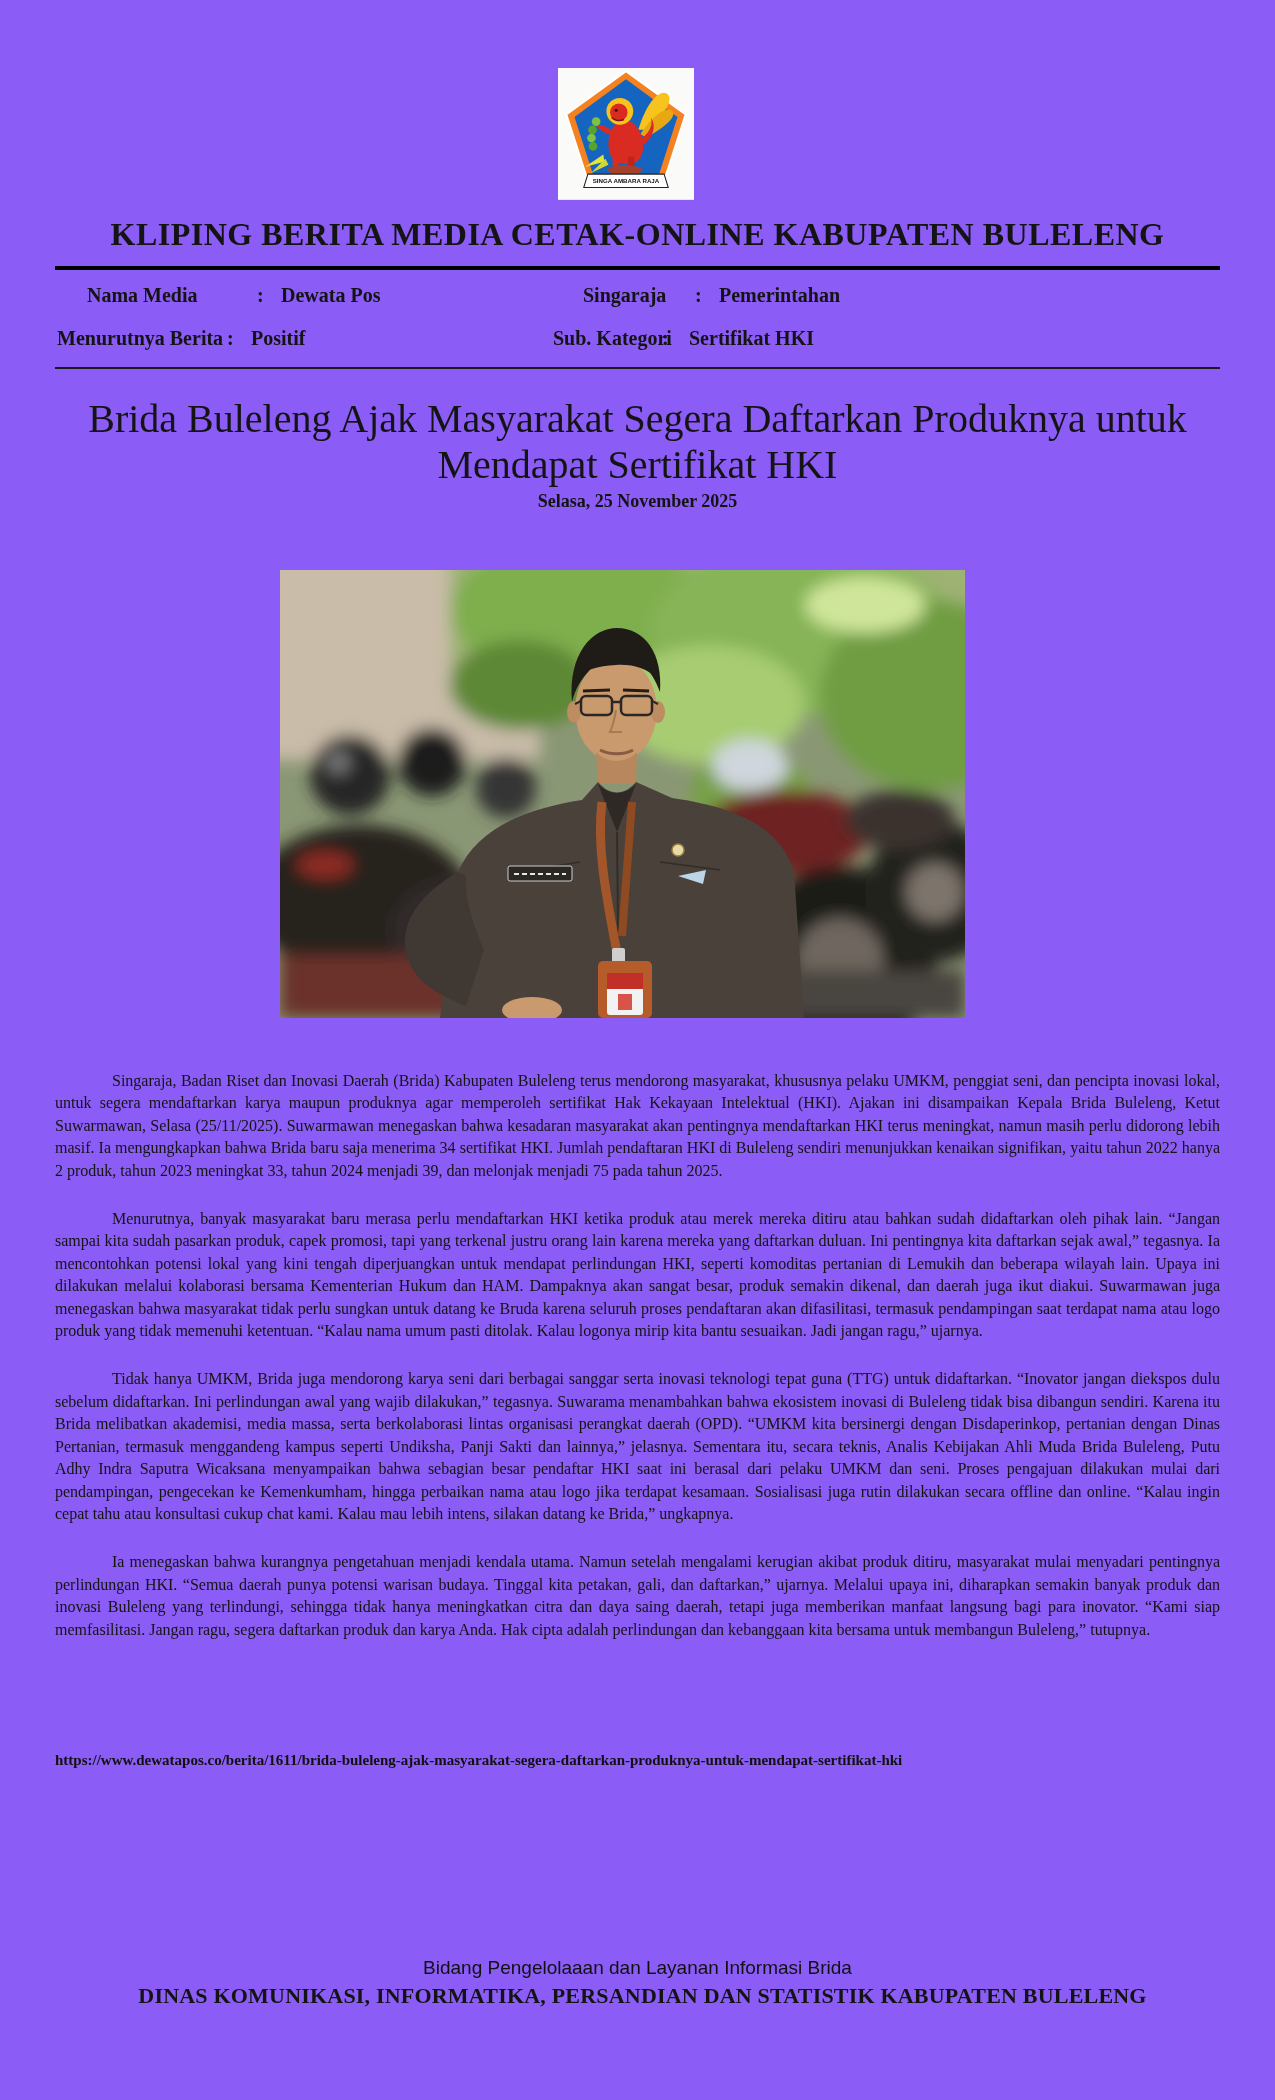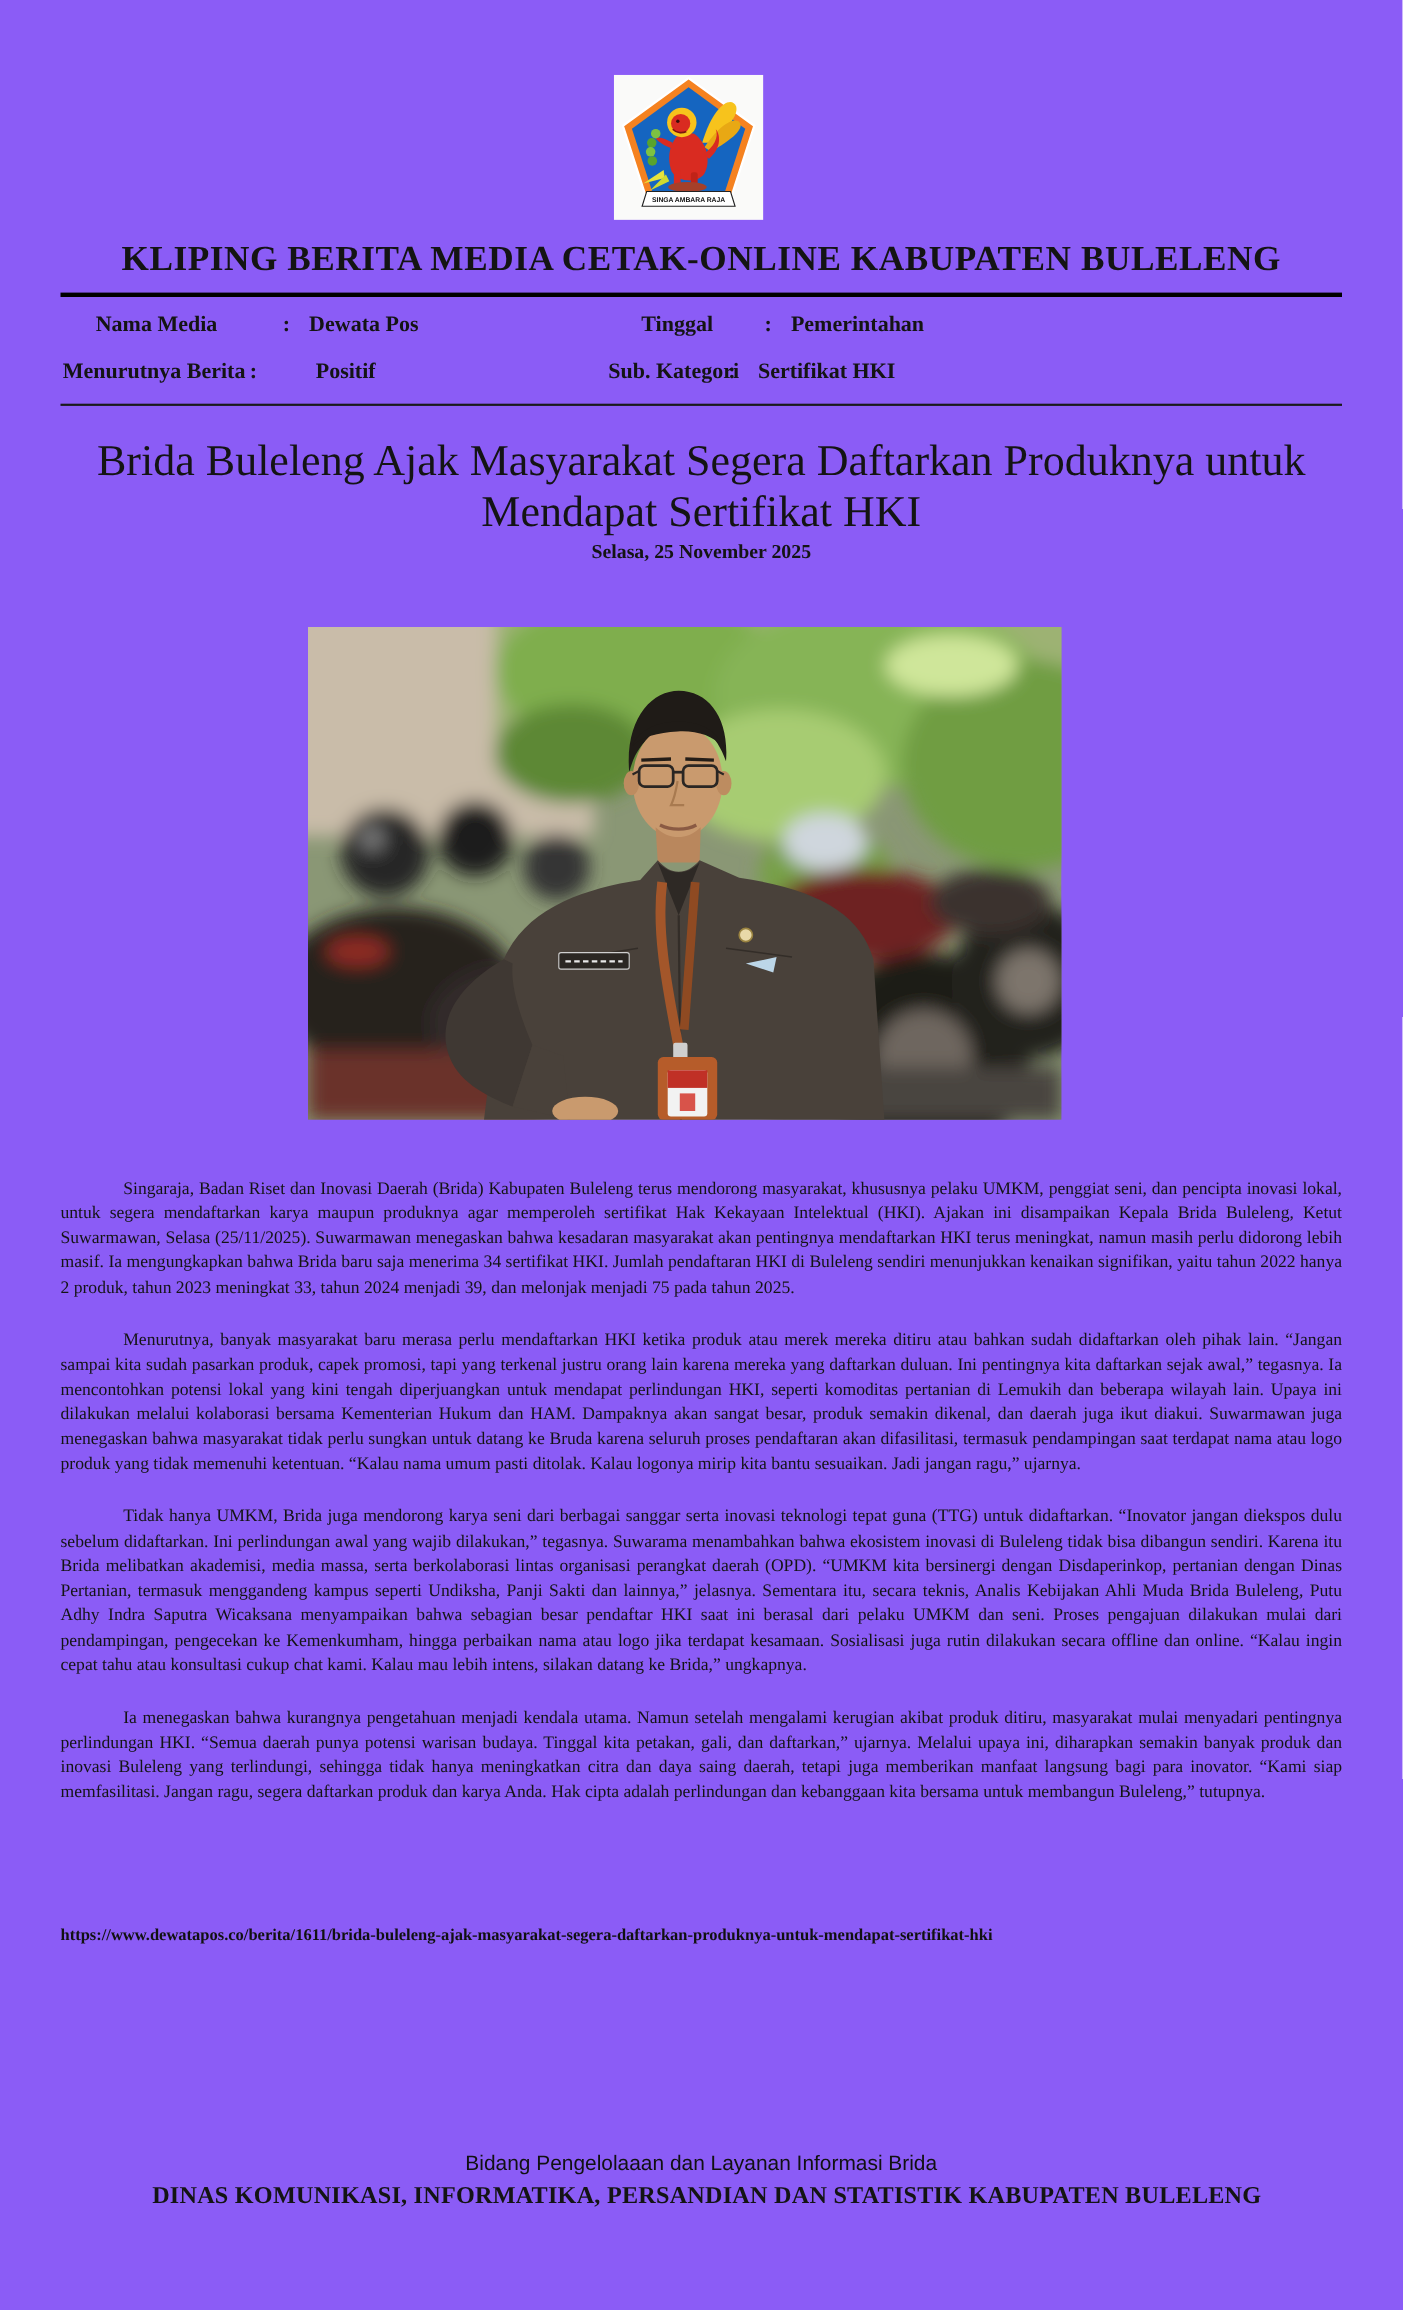--- a/index.html
+++ b/index.html
@@ -86,28 +86,28 @@
     </svg>
   </div>
 
   <div class="doc-title">KLIPING BERITA MEDIA CETAK-ONLINE KABUPATEN BULELENG</div>
   <div class="rule-thick"></div>
 
   <div class="meta-row" style="top:284px;margin-left:30px;">
     <span class="m-label" style="left:57px;">Nama Media</span>
     <span class="m-colon" style="left:227px;">:</span>
     <span class="m-value" style="left:251px;">Dewata Pos</span>
-    <span class="m-label" style="left:553px;">Tinggal</span>
+    <span class="m-label" style="left:553px;">Singaraja</span>
     <span class="m-colon" style="left:665px;">:</span>
     <span class="m-value" style="left:689px;">Pemerintahan</span>
   </div>
   <div class="meta-row" style="top:327px;">
     <span class="m-label" style="left:57px;">Menurutnya Berita</span>
     <span class="m-colon" style="left:227px;">:</span>
-    <span class="m-value" style="left:251px;margin-left:36px;">Positif</span>
+    <span class="m-value" style="left:251px;">Positif</span>
     <span class="m-label" style="left:553px;">Sub. Kategori</span>
     <span class="m-colon" style="left:662px;">:</span>
     <span class="m-value" style="left:689px;">Sertifikat HKI</span>
   </div>
   <div class="rule-thin"></div>
 
   <div class="art-title-block">
     <div class="art-title">Brida Buleleng Ajak Masyarakat Segera Daftarkan Produknya untuk Mendapat Sertifikat HKI</div>
     <div class="art-date">Selasa, 25 November 2025</div>
   </div>

